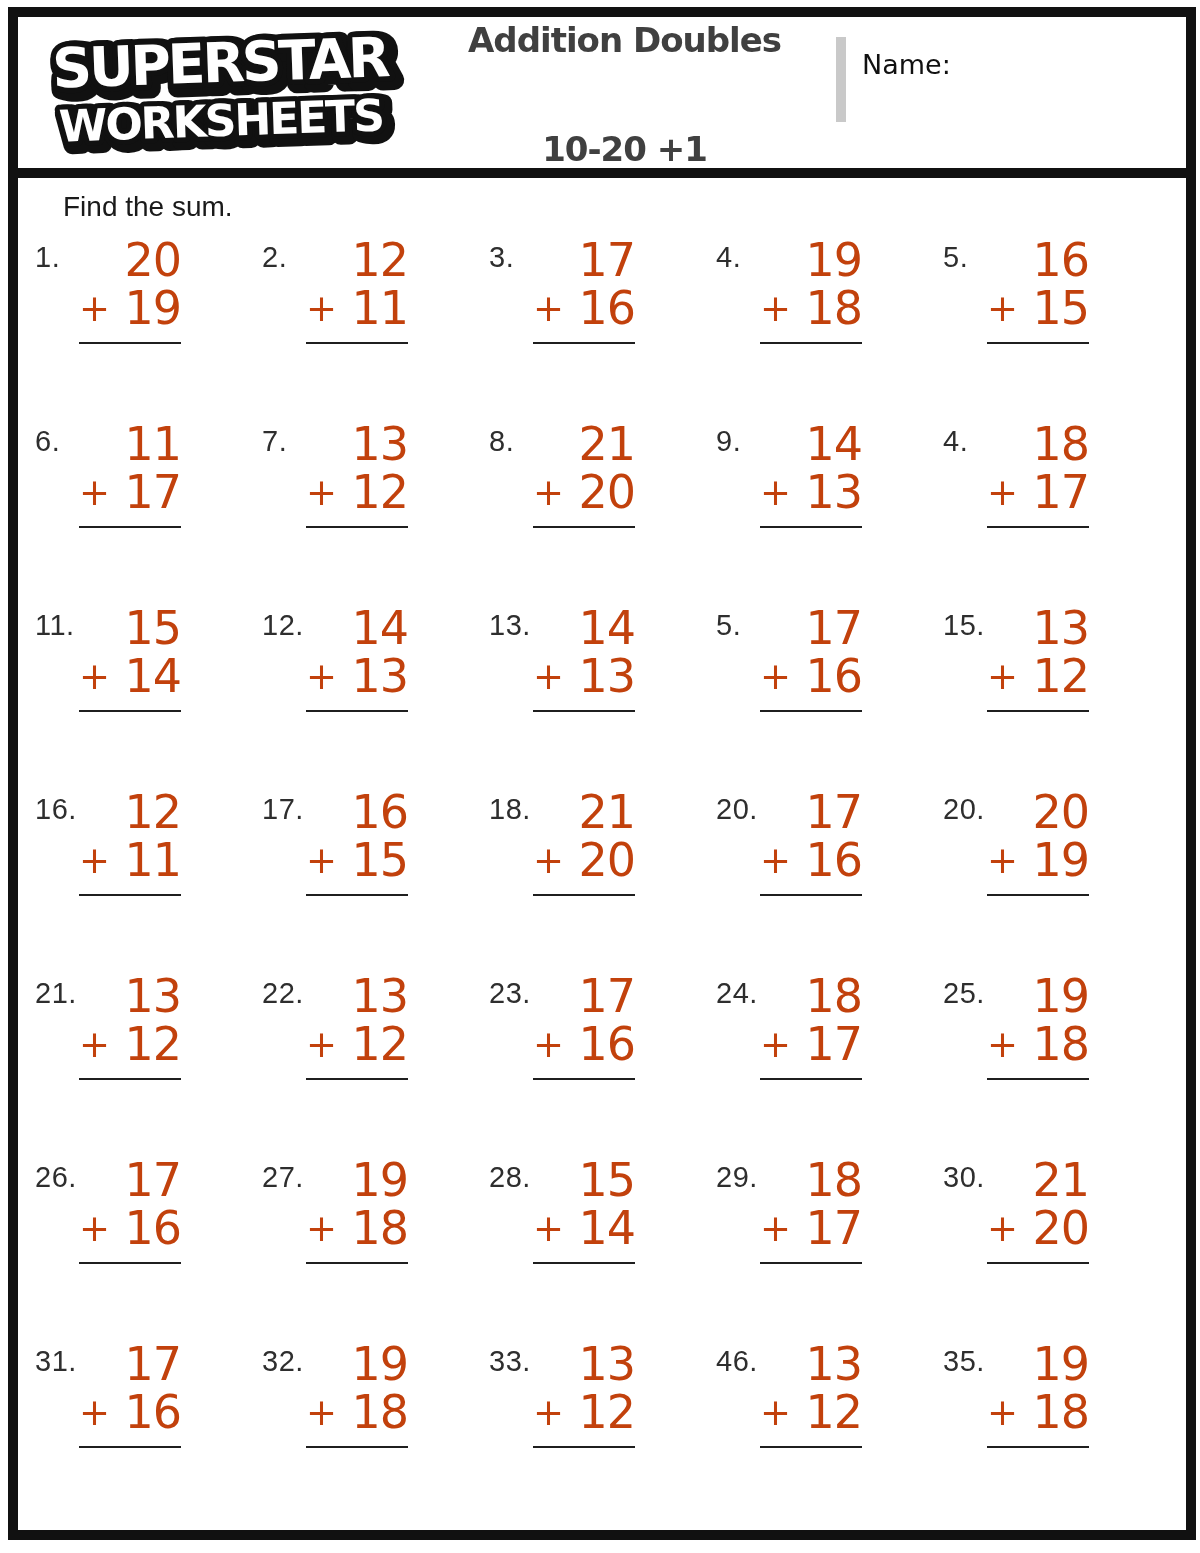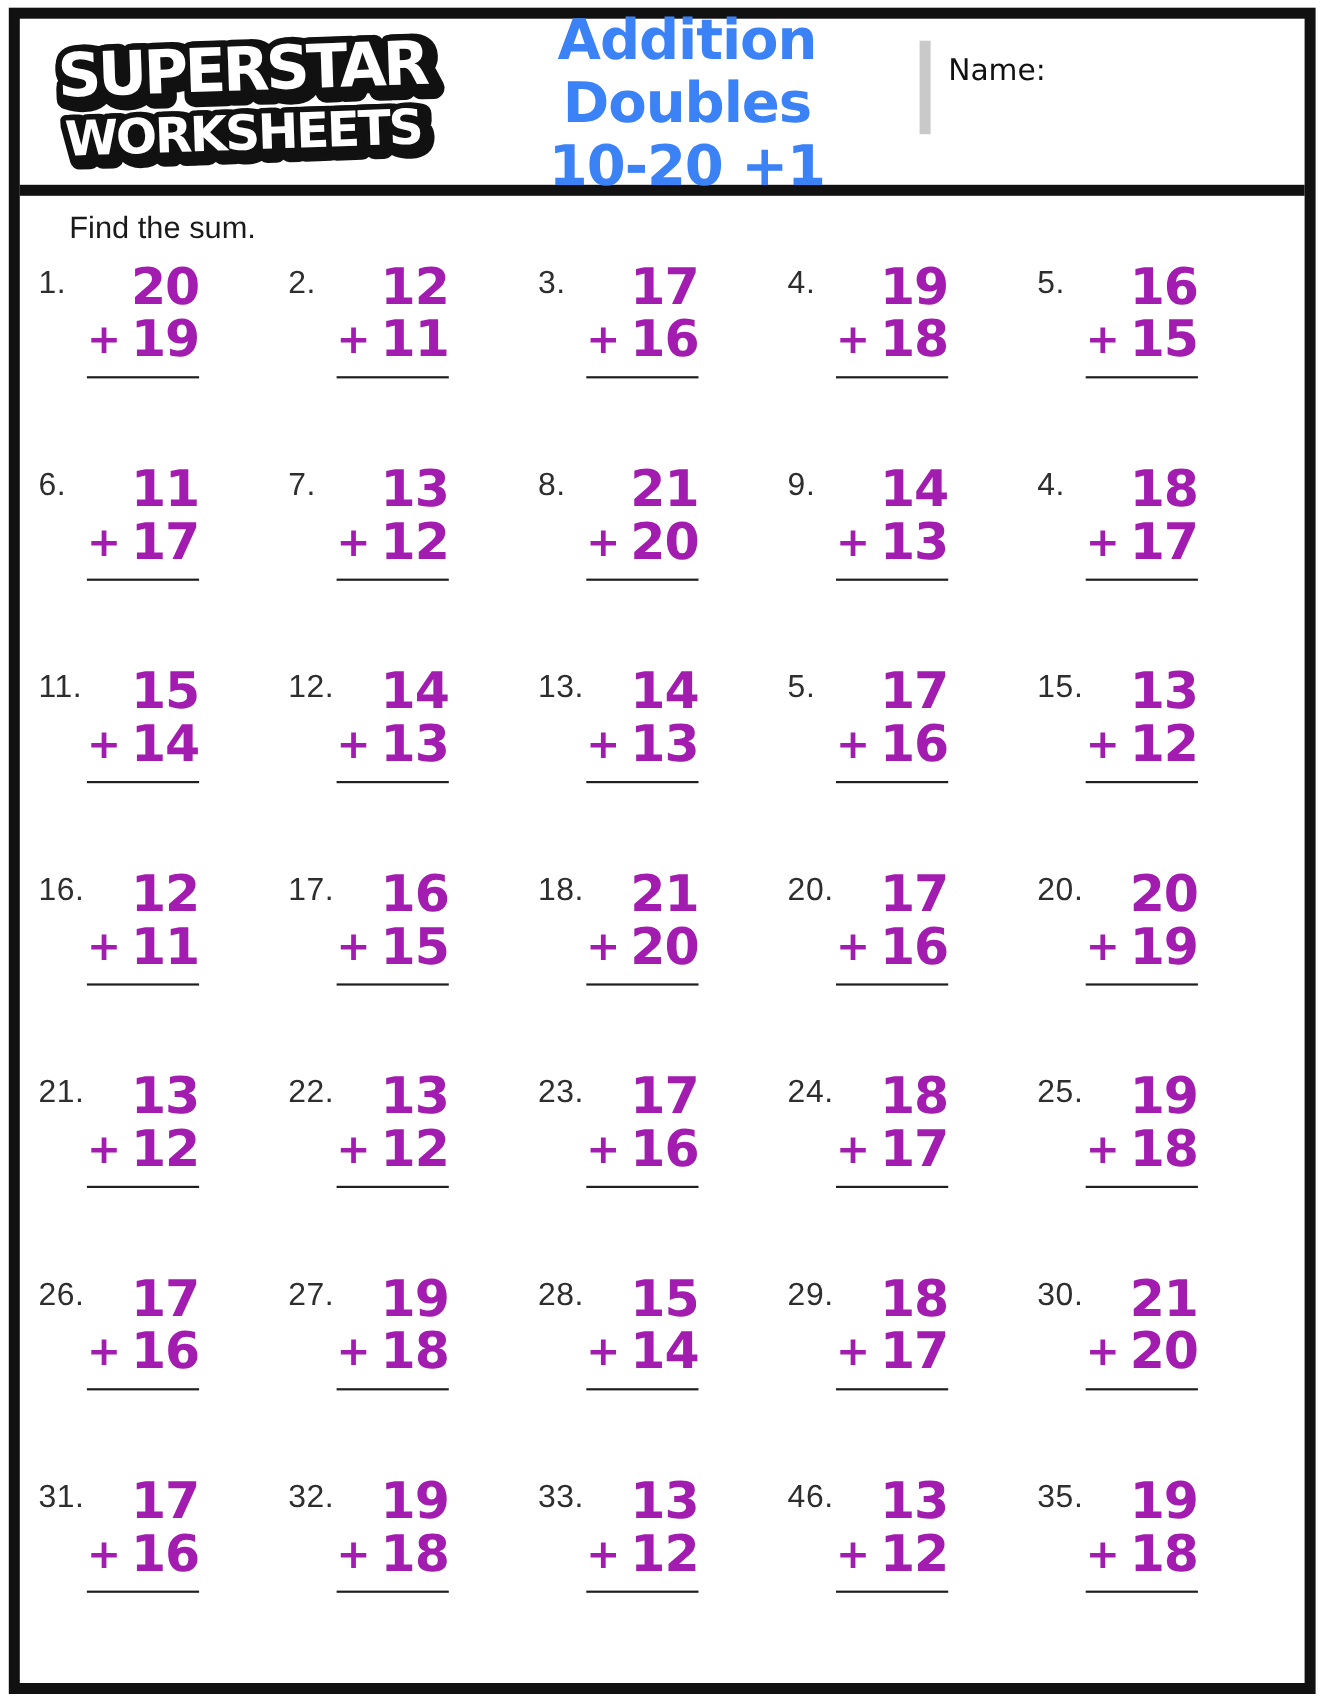--- a/index.html
+++ b/index.html
@@ -43,28 +43,28 @@
   .logo-wrap svg { display: block; }
   .logo-text {
     font-family: "DejaVu Sans", sans-serif;
     font-weight: bold;
   }
 
   .title-block {
     flex: 1 1 auto;
     display: flex;
     flex-direction: column;
-    justify-content: center;
+    justify-content: space-between;
     text-align: center;
     font-family: "DejaVu Sans", sans-serif;
     font-weight: bold;
-    font-size: 51px;
+    font-size: 34px;
     line-height: 1.12;
     letter-spacing: -1px;
-    color: #3b82f6;
+    color: #404040;
     padding-top: 4px;
   }
 
   .name-area {
     width: 350px;
     flex: 0 0 auto;
     display: flex;
     align-items: flex-start;
     padding-top: 20px;
   }
@@ -109,22 +109,22 @@
     min-width: 44px;
     font-size: 29px;
     color: #2e2e2e;
     padding-top: 4px;
     letter-spacing: 0.5px;
   }
   .prob-body {
     width: 102px;
     flex: 0 0 auto;
     font-family: "DejaVu Sans", sans-serif;
-    font-weight: bold;
-    color: #a21caf;
+    font-weight: normal;
+    color: #c2410c;
   }
   .operand-top {
     text-align: right;
     font-size: 46px;
     line-height: 1.0;
     letter-spacing: -1px;
   }
   .operand-row {
     display: flex;
     justify-content: space-between;

